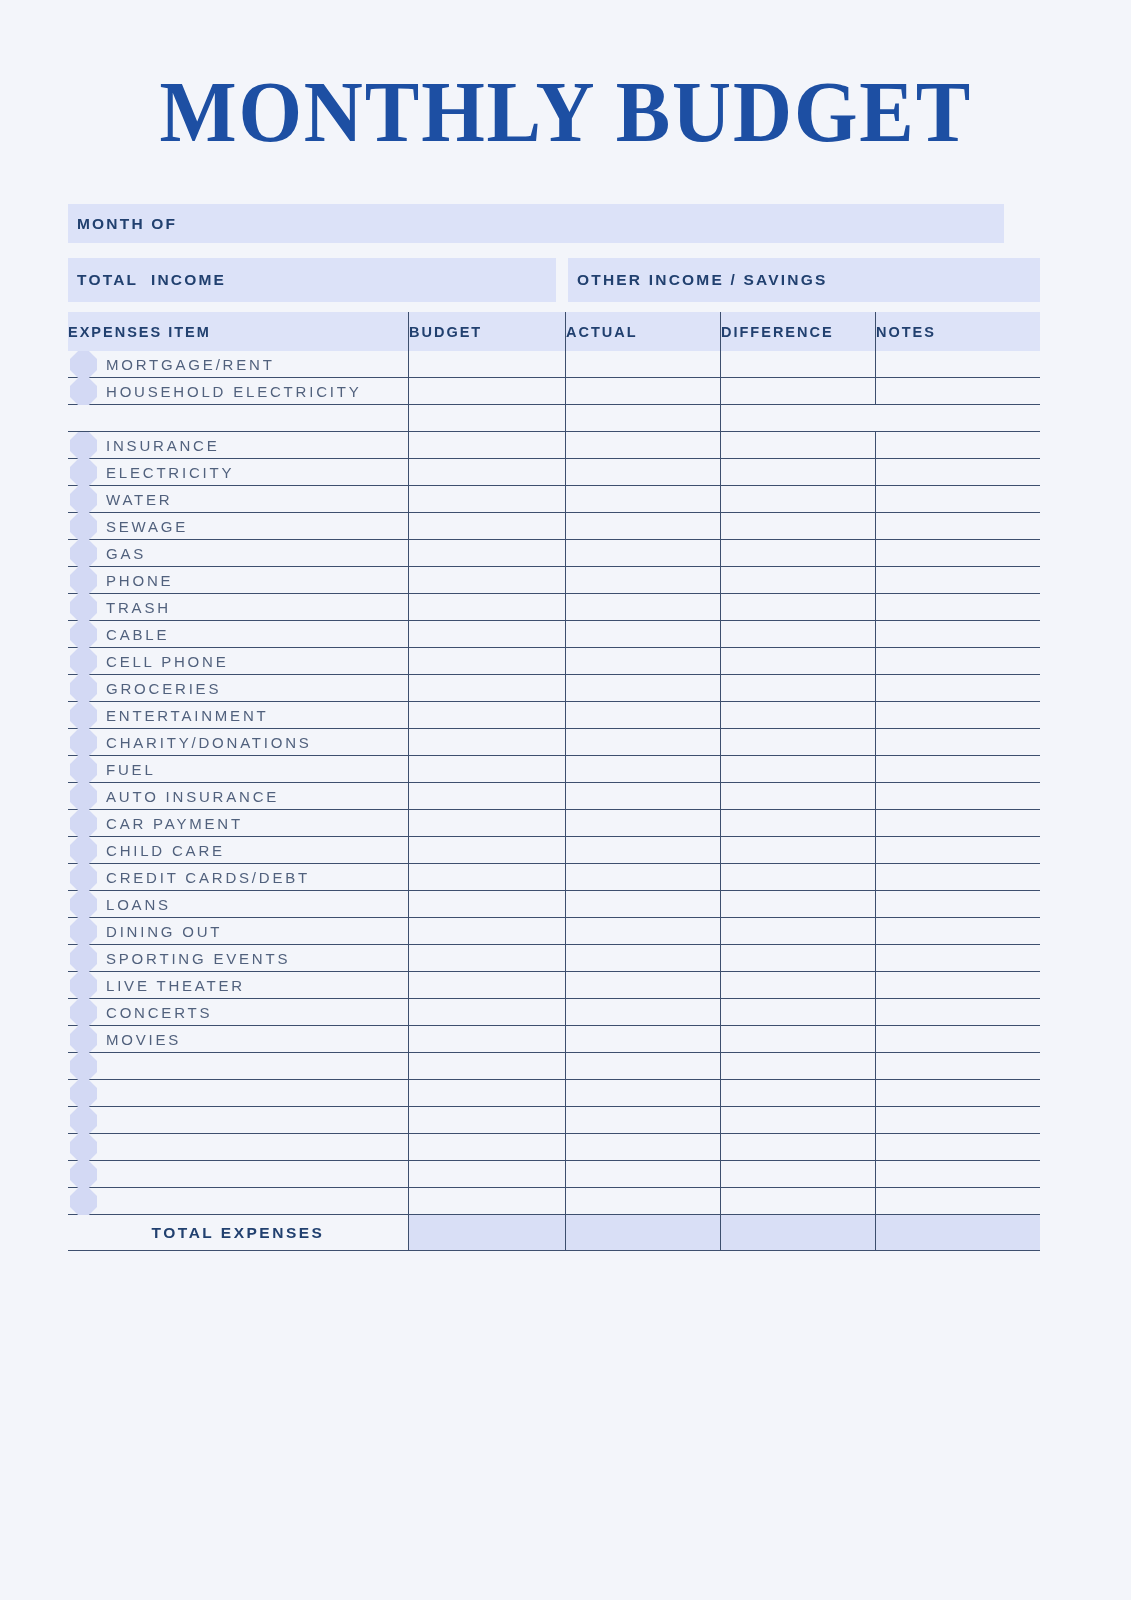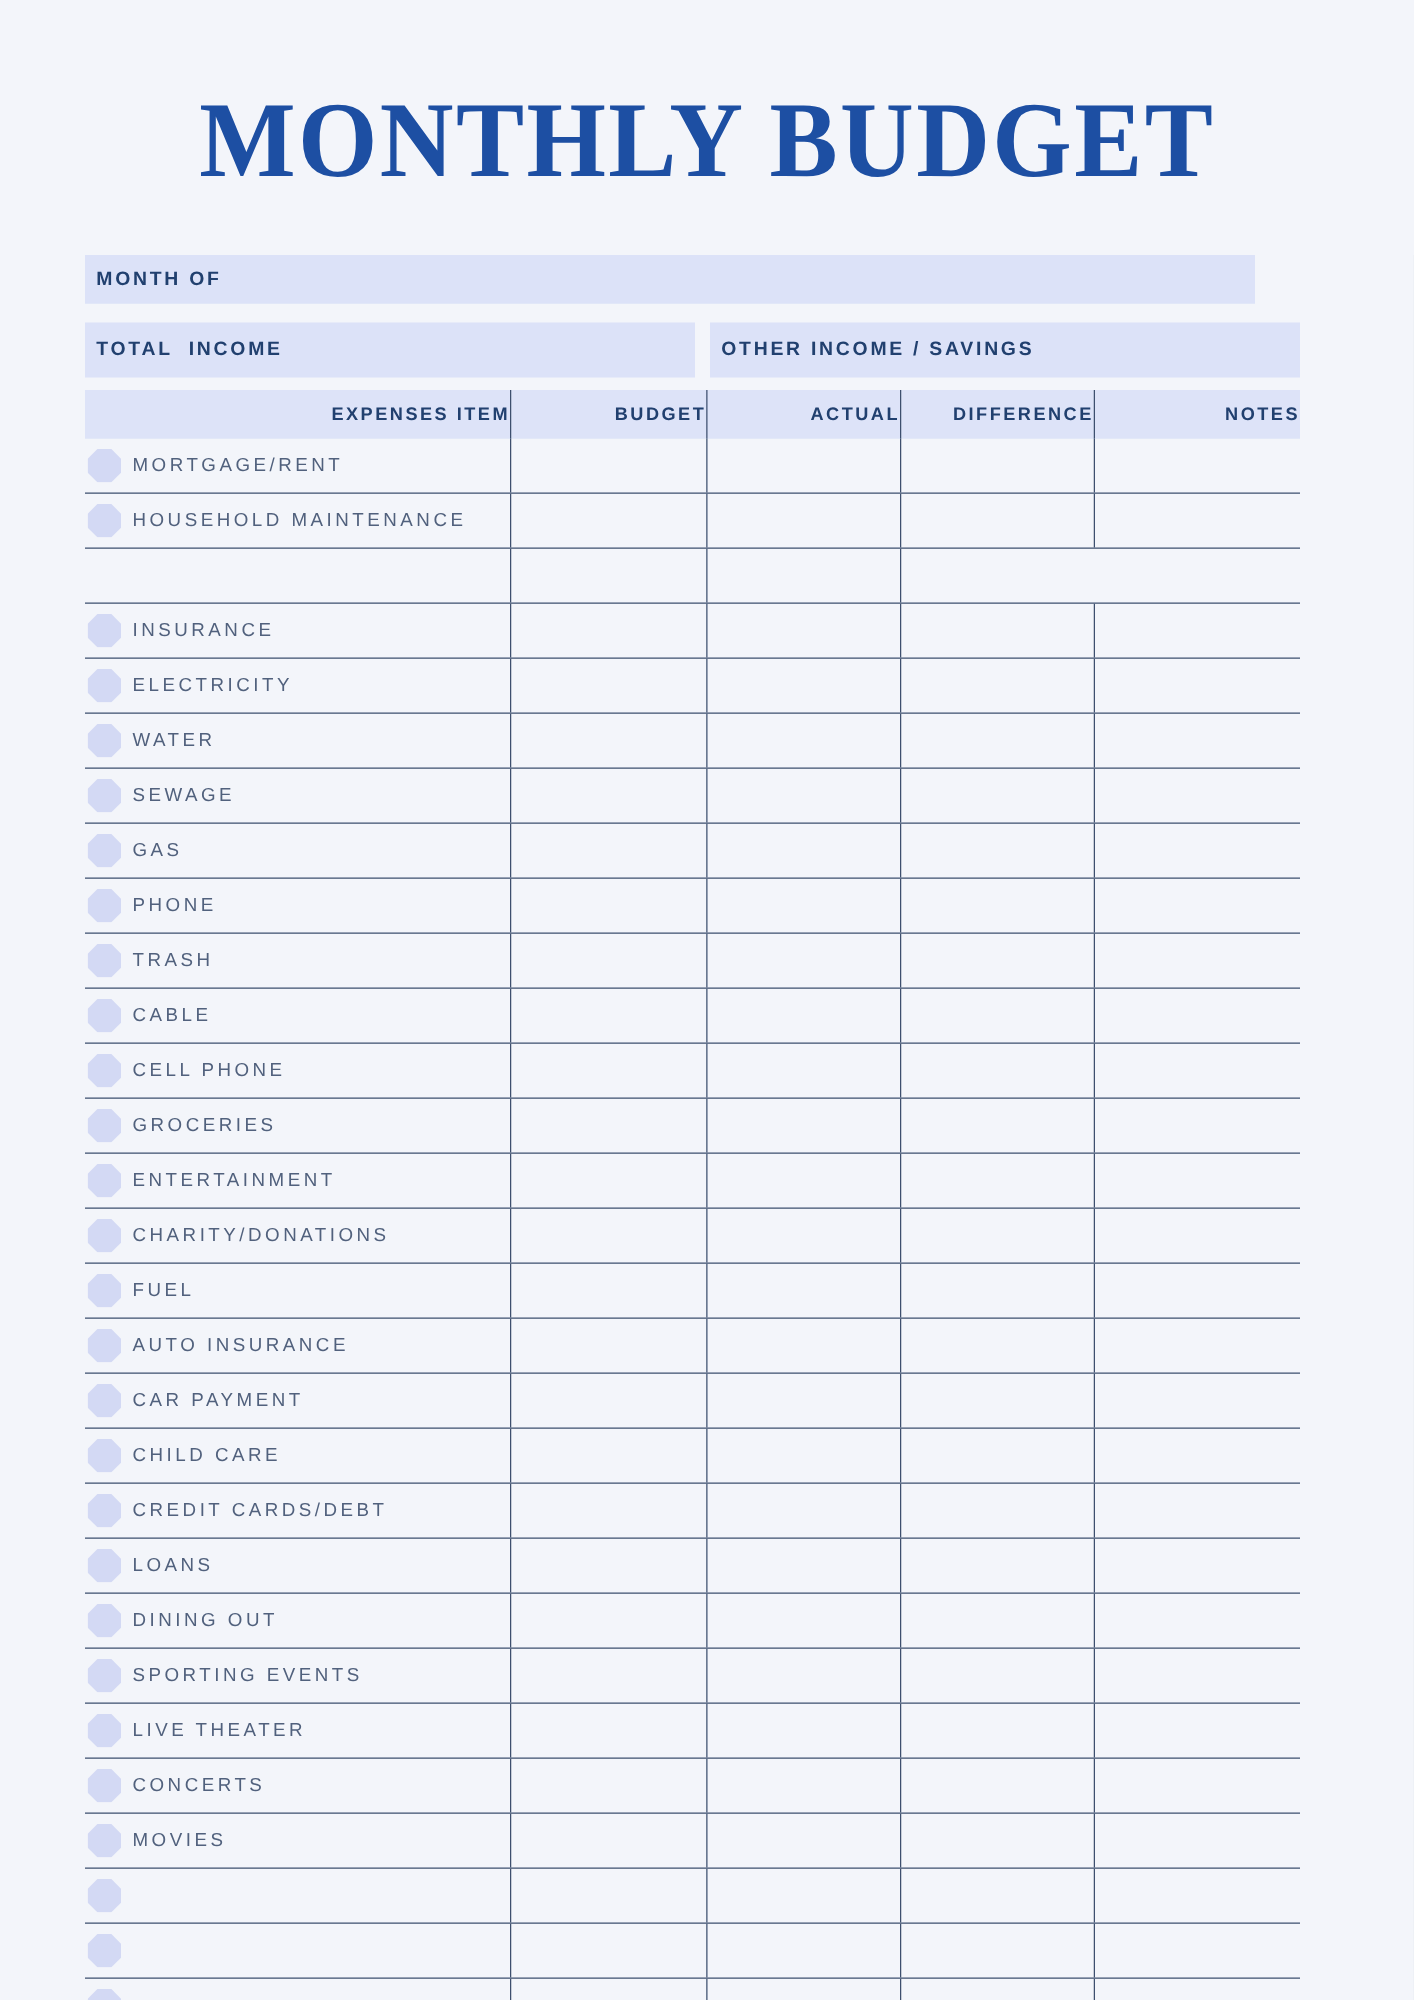--- a/index.html
+++ b/index.html
@@ -40,32 +40,32 @@
     white-space:pre;
   }
   .month-bar  { left:68px;  top:204px; width:936px; height:39px; }
   .income-left{ left:68px;  top:258px; width:488px; height:44px; }
   .income-right{ left:568px; top:258px; width:472px; height:44px; }
   
   .btable { position:absolute; left:68px; top:312px; width:972px; }
   .trow {
     display:grid;
     grid-template-columns:340px 157px 155px 155px 165px;
-    height:44px;
+    height:27px;
     border-bottom:1.6px solid #3d4f6e;
   }
   .trow.header {
     height:39px;
     background:#dde3f8;
     border-bottom:none;
   }
   .trow.total { height:36px; }
   .cell { position:relative; display:flex; align-items:center; }
   .cell + .cell { border-left:1.6px solid #3d4f6e; }
-  .hcell { justify-content:flex-end; }
+  .hcell { justify-content:flex-start; }
   .hlabel {
     font-weight:700;
     font-size:14.5px;
     letter-spacing:2px;
     color:#21406f;
   }
   .item-cell { padding-left:2px; }
   .bullet {
     width:27px; height:27px;
     margin-right:9px;
@@ -135,21 +135,21 @@
             <span class="item-label">MORTGAGE/RENT</span>
           </div>
           <div class="cell"></div>
           <div class="cell"></div>
           <div class="cell"></div>
           <div class="cell"></div>
         </div>
         <div class="trow">
           <div class="cell item-cell">
             <span class="bullet"></span>
-            <span class="item-label">HOUSEHOLD MAINTENANCE</span>
+            <span class="item-label">HOUSEHOLD ELECTRICITY</span>
           </div>
           <div class="cell"></div>
           <div class="cell"></div>
           <div class="cell"></div>
           <div class="cell"></div>
         </div>
         <div class="trow">
           <div class="cell"></div>
           <div class="cell"></div>
           <div class="cell"></div>

